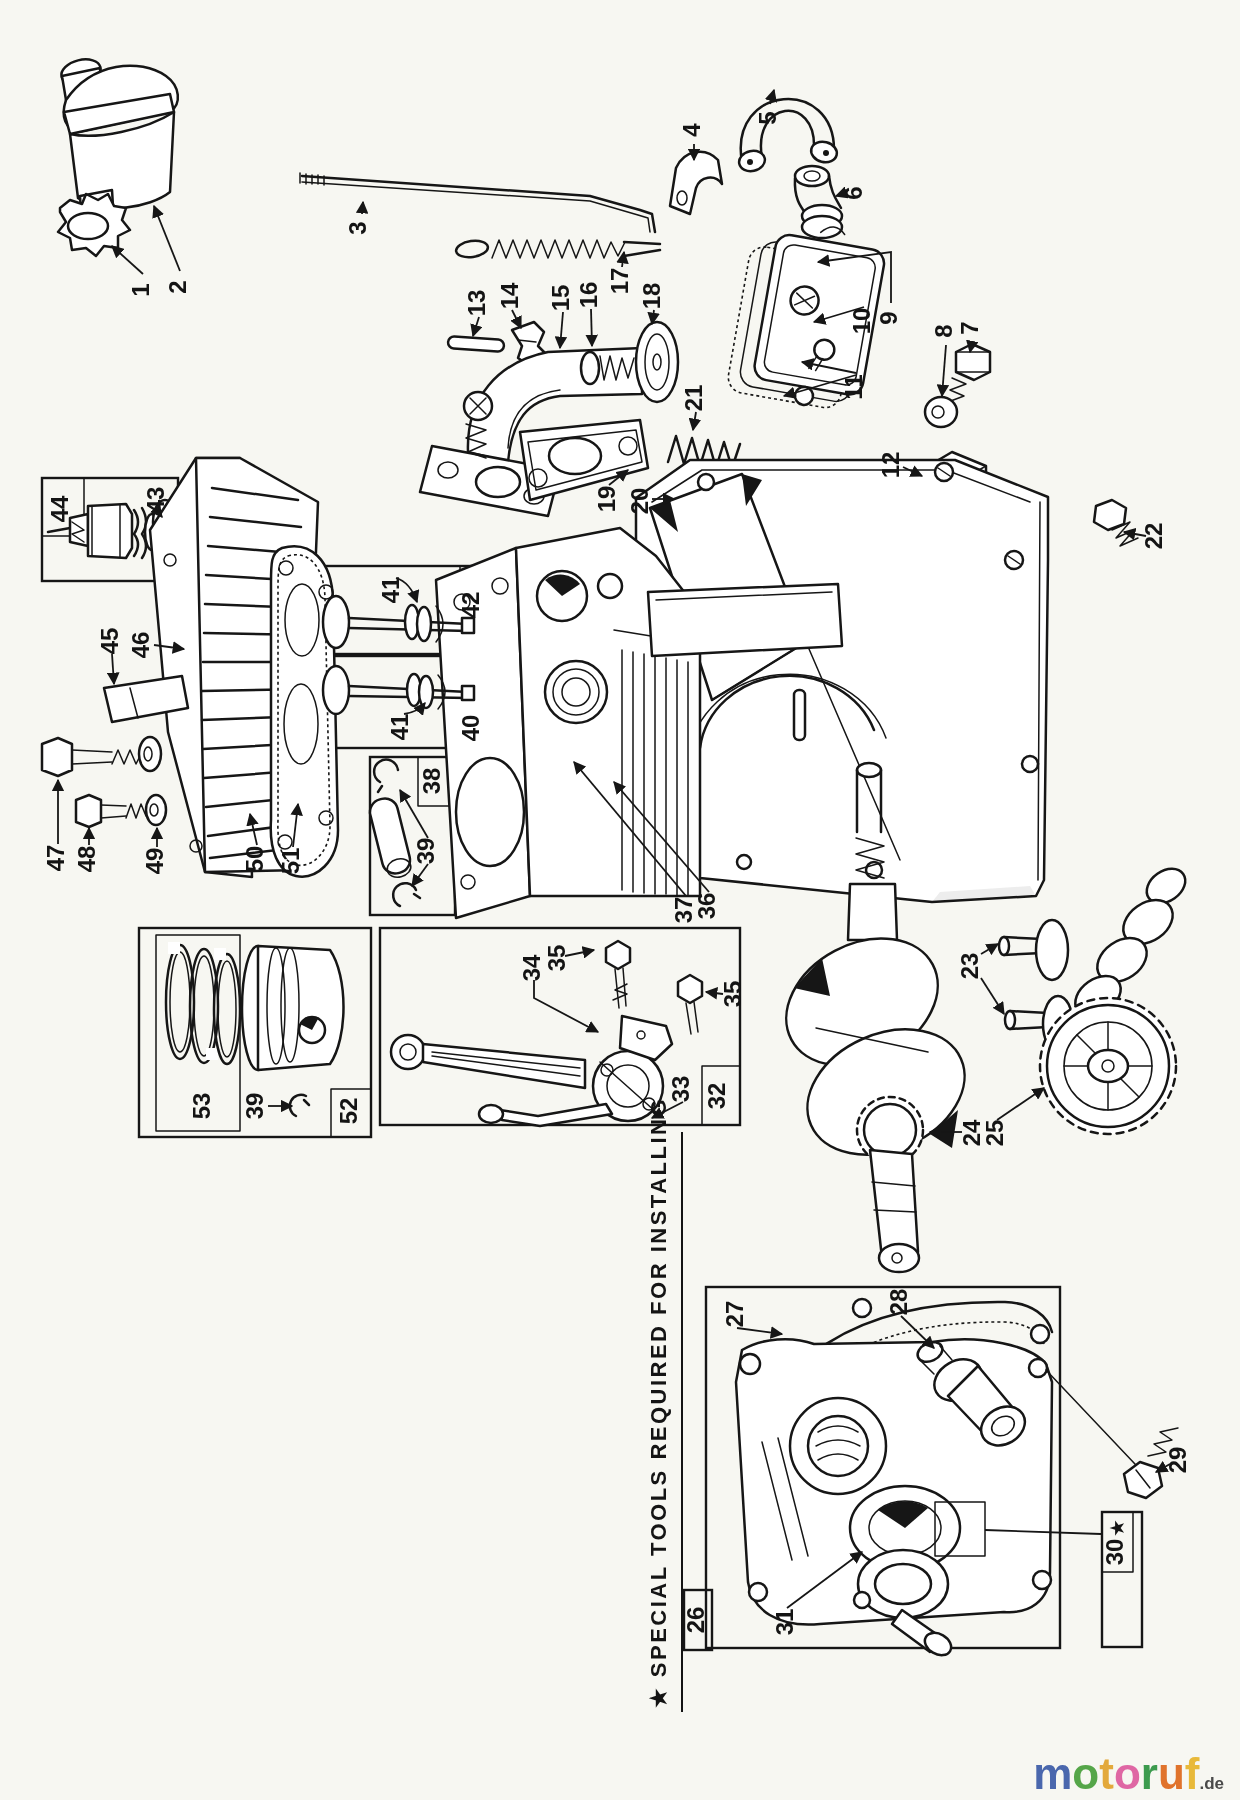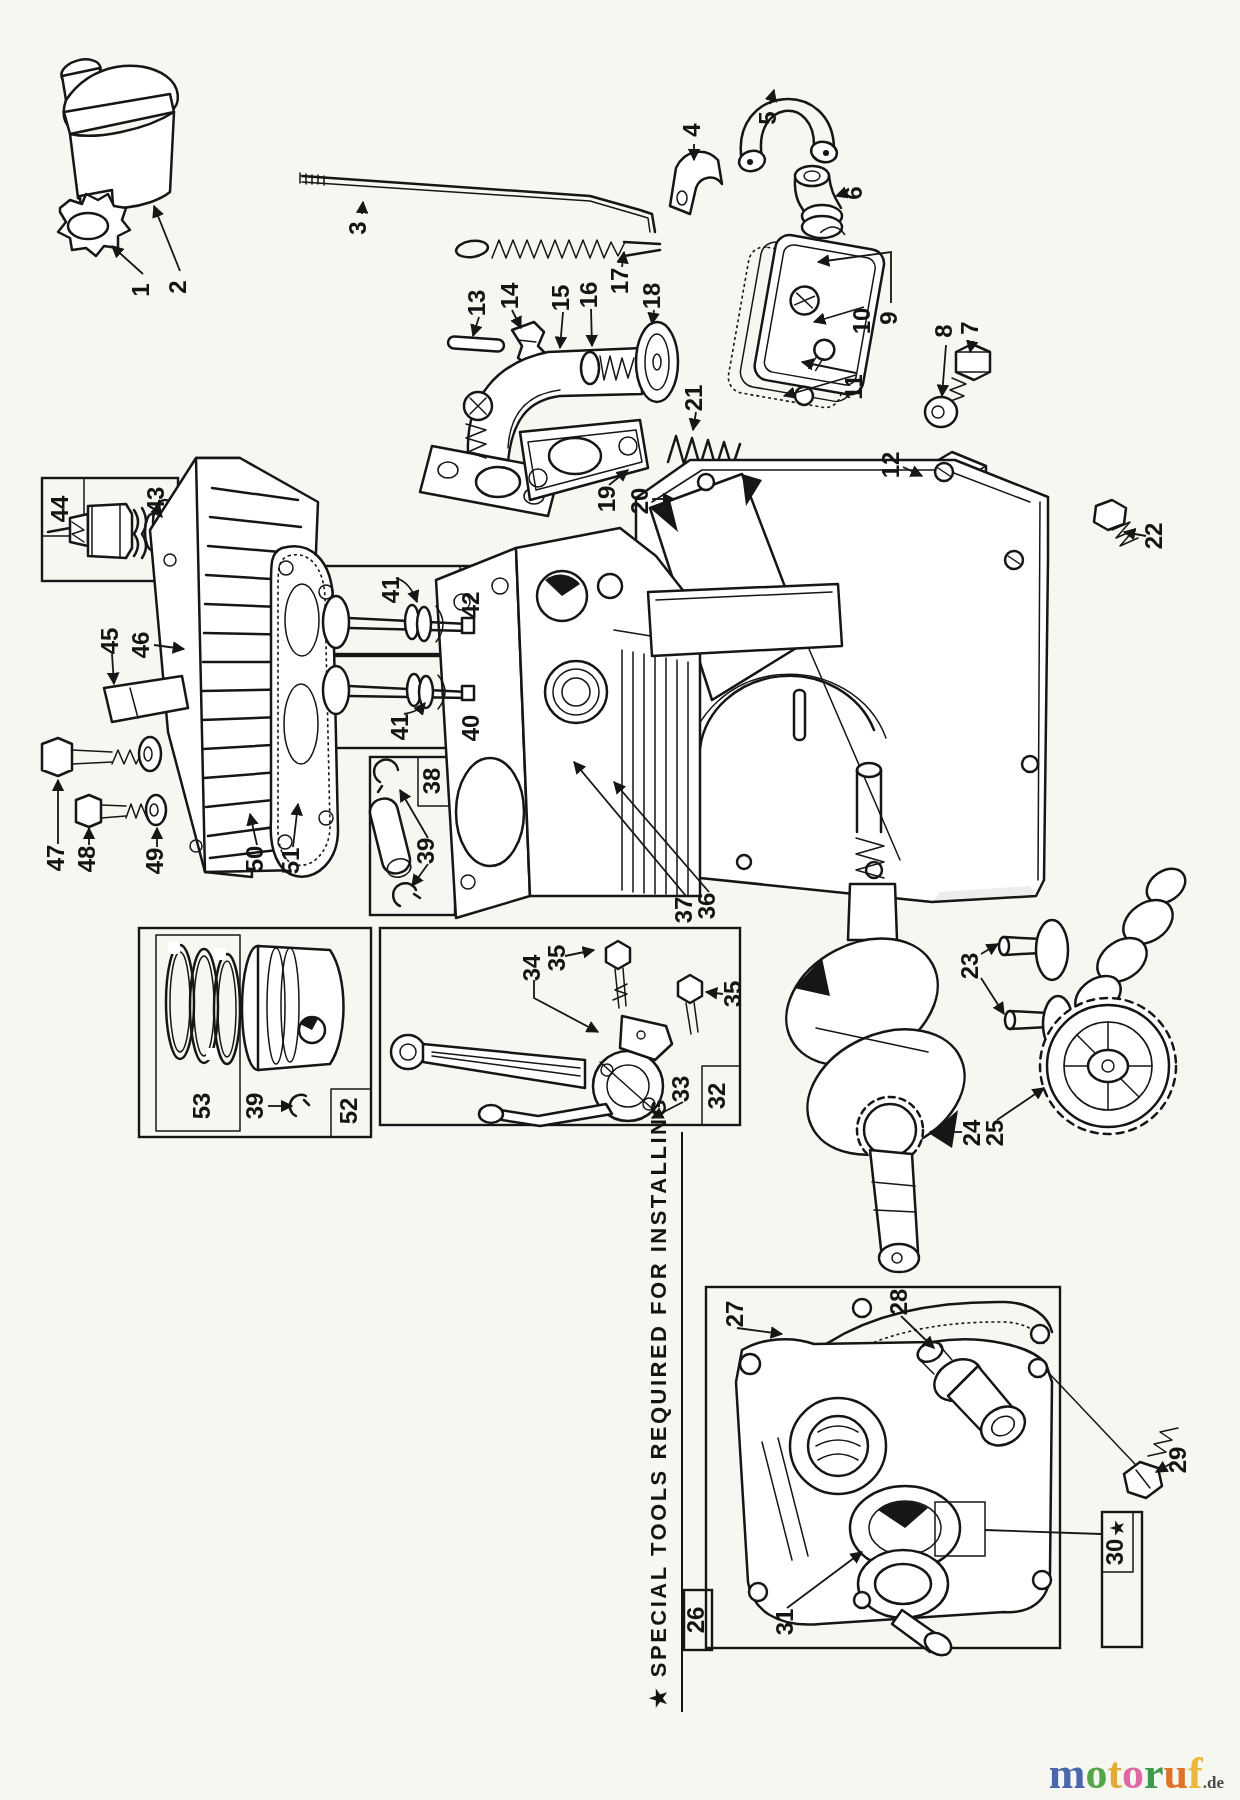--- a/index.html
+++ b/index.html
@@ -16,21 +16,21 @@
   .dsh{fill:none;stroke:#161616;stroke-width:1.6;stroke-dasharray:3 3}
   .stip{fill:none;stroke:#161616;stroke-width:3;stroke-dasharray:1.5 4;stroke-linecap:round}
   .boxr{fill:none;stroke:#161616;stroke-width:2.4}
   .ld{fill:none;stroke:#161616;stroke-width:1.8;marker-end:url(#arr)}
   .ldp{fill:none;stroke:#161616;stroke-width:1.8}
   .part-label{font:bold 24px "Liberation Sans",sans-serif;fill:#141414;text-anchor:middle}
   .tools-text{font:600 22px "Liberation Sans",sans-serif;letter-spacing:2.5px;fill:#141414}
   .star-glyph{font:bold 20px "DejaVu Sans",sans-serif;fill:#141414;text-anchor:middle}
   #brand{
     position:absolute;right:16px;bottom:4px;
-    font-family:Liberation Serif, serif;font-weight:bold;font-size:44px;
+    font-family:Liberation Sans, sans-serif;font-weight:bold;font-size:44px;
     letter-spacing:0px;line-height:1;user-select:none;
   }
   #brand .suffix{font-size:17px;font-weight:bold;vertical-align:baseline}
 </style>
 </head>
 <body>
 
 <svg width="1240" height="1800" viewBox="0 0 1240 1800">
   <defs>
     <marker id="arr" viewBox="0 0 10 10" refX="9" refY="5" markerWidth="7" markerHeight="7" orient="auto-start-reverse">

